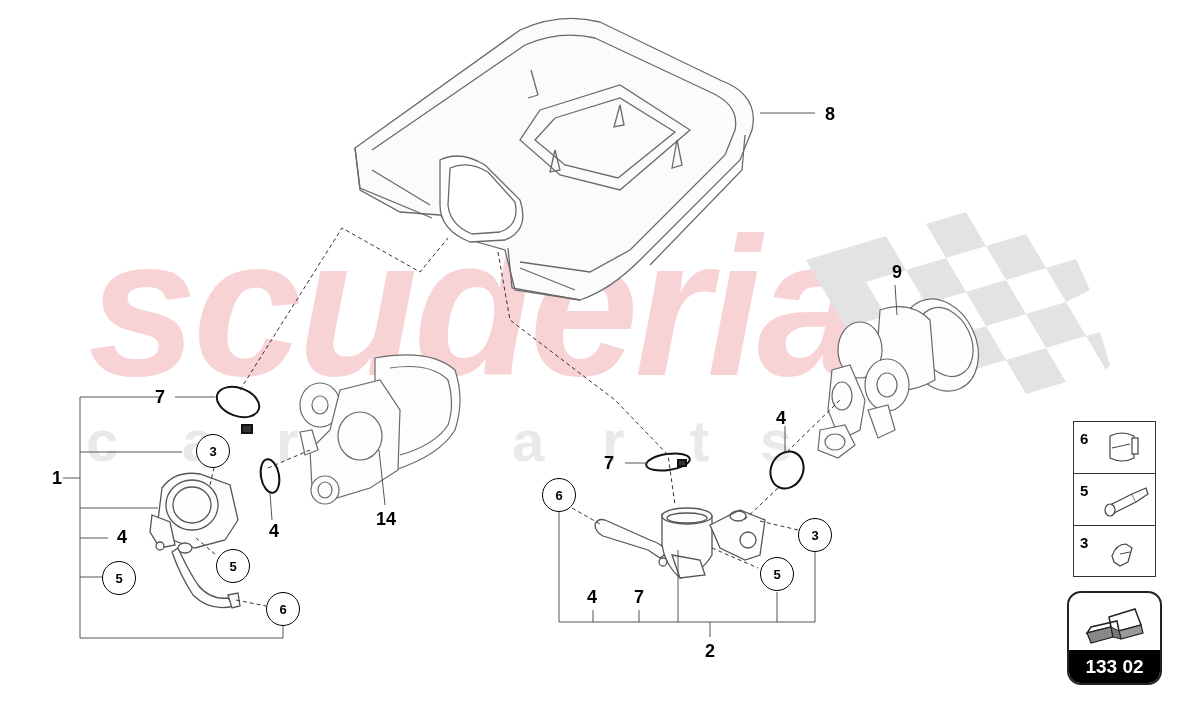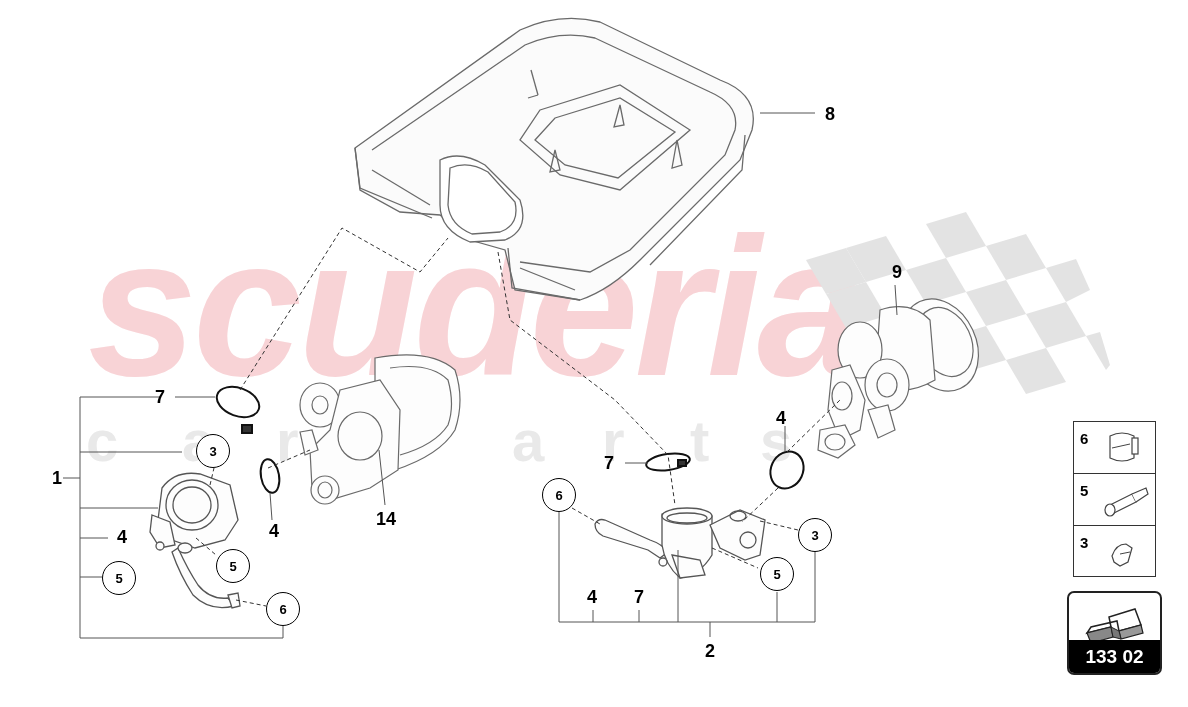--- a/index.html
+++ b/index.html
@@ -8,21 +8,21 @@
   .wm-main{left:88px;top:210px;font-size:196px;letter-spacing:-4px;color:#f8d3d6;line-height:1;font-style:italic;}
   .wm-sub{top:412px;font-size:58px;color:#e9e9e9;line-height:1;}
   svg.diagram{position:absolute;left:0;top:0;}
   .lbl{position:absolute;font-weight:bold;font-size:18px;color:#000;line-height:1;transform:translate(-50%,-50%);}
   .bubble{position:absolute;width:34px;height:34px;border:1.5px solid #000;border-radius:50%;background:#fff;display:flex;align-items:center;justify-content:center;font-size:13px;font-weight:bold;box-sizing:border-box;transform:translate(-50%,-50%);}
   .legend{position:absolute;left:1073px;top:421px;width:83px;height:156px;border:1px solid #333;box-sizing:border-box;background:#fff;}
   .legend-row{position:relative;height:52px;border-bottom:1px solid #333;box-sizing:border-box;}
   .legend-row:last-child{border-bottom:none;}
   .legend-num{position:absolute;left:6px;top:8px;font-size:15px;font-weight:bold;}
   .legend-icon{position:absolute;left:28px;top:6px;}
-  .nav{position:absolute;left:1067px;top:591px;width:95px;height:84px;border:2px solid #222;border-radius:7px;box-sizing:border-box;overflow:hidden;background:#fff;}
+  .nav{position:absolute;left:1067px;top:591px;width:95px;height:94px;border:2px solid #222;border-radius:14px;box-sizing:border-box;overflow:hidden;background:#fff;}
   .nav-code{position:absolute;left:0;bottom:0;width:100%;height:33px;background:#000;color:#fff;font-weight:bold;font-size:19px;display:flex;align-items:center;justify-content:center;}
 </style>
 </head>
 <body>
 
 <div class="wm wm-main">scuderia</div>
 <div class="wm wm-sub" style="left:86px">c</div>
 <div class="wm wm-sub" style="left:182px">a</div>
 <div class="wm wm-sub" style="left:276px">r</div>
 <div class="wm wm-sub" style="left:372px">p</div>

